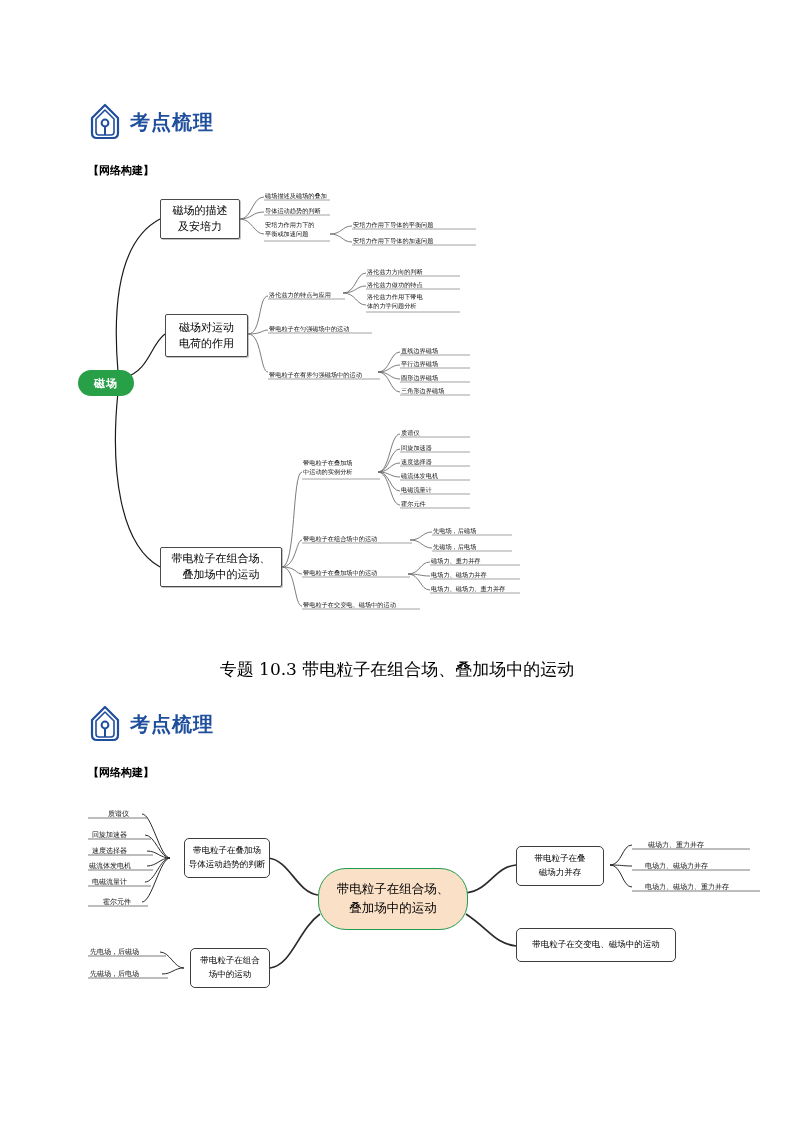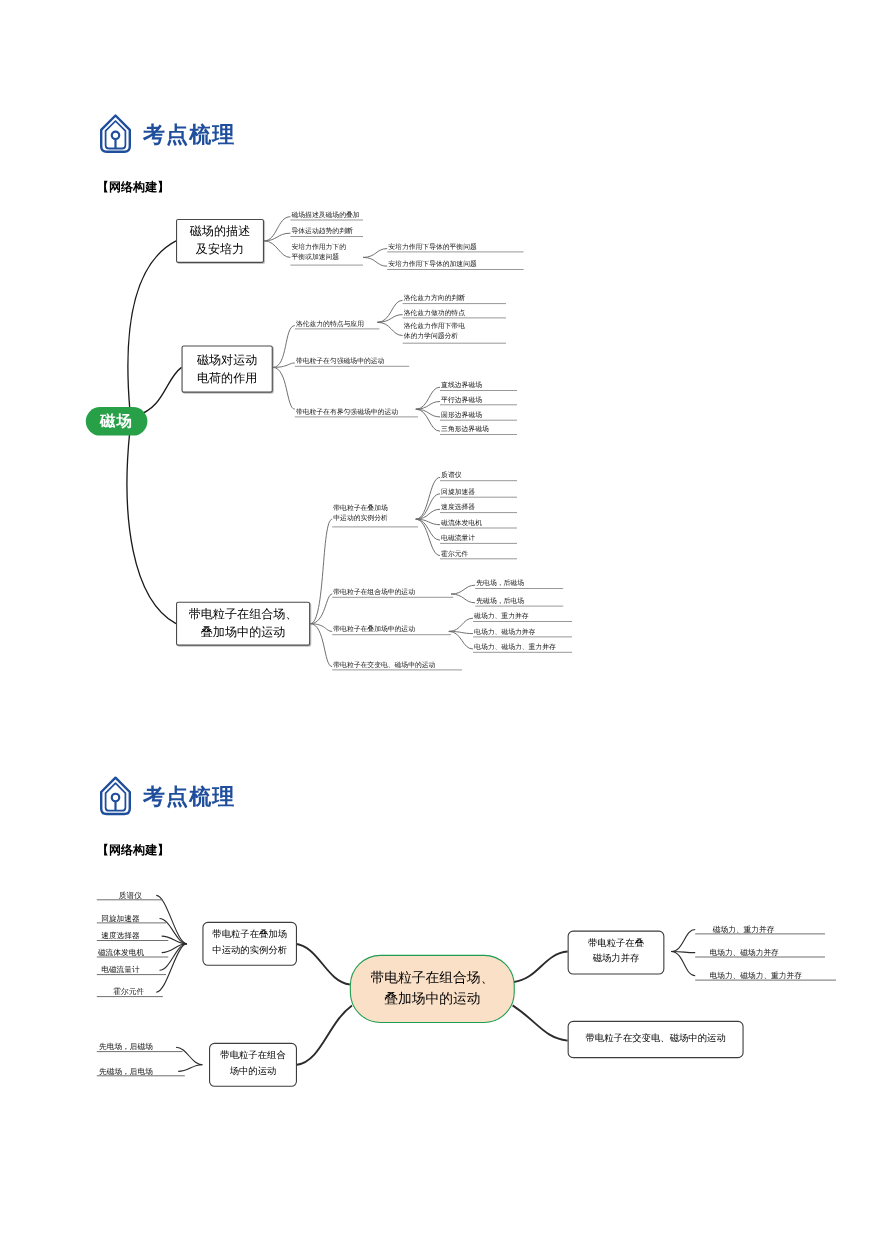--- a/index.html
+++ b/index.html
@@ -40,21 +40,21 @@
   
   .nbox{
     border:1px solid #4a4a4a;background:#fff;border-radius:2px;
     font-size:9.5px;line-height:1.45;color:#000;
     box-shadow:1px 1px 0 rgba(120,120,120,.45);
   }
   .nbox.big{font-size:11px;}
   
   .root1{
     background:#27a048;color:#fff;border-radius:22px;
-    font-size:14px;font-weight:bold;letter-spacing:1px;
+    font-size:11px;font-weight:bold;letter-spacing:1px;
   }
   
   .root2{
     background:#fbe0c8;border:1.6px solid #1f9d4e;border-radius:28px;
     font-size:12.5px;line-height:1.5;color:#000;
   }
   .nbox2{
     border:1.4px solid #3d3d3d;background:#fff;border-radius:5px;
     font-size:8.5px;line-height:1.6;color:#000;
   }
@@ -226,20 +226,21 @@
     <div class="leaf" style="left:401px;top:498px;width:70px;height:10px;">霍尔元件</div>
 
     <div class="leaf" style="left:433px;top:525px;width:80px;height:10px;">先电场，后磁场</div>
     <div class="leaf" style="left:433px;top:541px;width:80px;height:10px;">先磁场，后电场</div>
 
     <div class="leaf" style="left:431px;top:555px;width:90px;height:10px;">磁场力、重力并存</div>
     <div class="leaf" style="left:431px;top:569px;width:90px;height:10px;">电场力、磁场力并存</div>
     <div class="leaf" style="left:431px;top:583px;width:90px;height:10px;">电场力、磁场力、重力并存</div>
   </div>
 
+  <div class="doctitle" style="top:658px;">专题 10.3 带电粒子在组合场、叠加场中的运动</div>
 
   <div class="hdr" style="left:88px;top:705px;">
     <svg class="nib" viewBox="0 0 34 38">
       <path d="M17 2 L30 15 L30 30 Q30 35 25 35 L9 35 Q4 35 4 30 L4 15 Z" fill="none" stroke="#1f4e9c" stroke-width="2.2" stroke-linejoin="round"></path>
       <path d="M17 7 L26 16 L26 29 Q26 32 23 32 L11 32 Q8 32 8 29 L8 16 Z" fill="none" stroke="#1f4e9c" stroke-width="1.6" stroke-linejoin="round"></path>
       <circle cx="17" cy="20" r="3.4" fill="none" stroke="#1f4e9c" stroke-width="2"></circle>
       <path d="M17 23.4 L17 32" stroke="#1f4e9c" stroke-width="2"></path>
     </svg>
     <div class="htxt">考点梳理</div>
   </div>
@@ -283,21 +284,21 @@
         <line x1="632" y1="69" x2="750" y2="69"></line>
         <line x1="632" y1="90" x2="750" y2="90"></line>
         <line x1="632" y1="111" x2="760" y2="111"></line>
       </g>
     </svg>
 
     <div class="node root2" style="left:318px;top:88px;width:150px;height:62px;">带电粒子在组合场、
 叠加场中的运动</div>
 
     <div class="node nbox2" style="left:184px;top:58px;width:86px;height:40px;">带电粒子在叠加场
-中运动的实例分析</div>
+导体运动趋势的判断</div>
     <div class="node nbox2" style="left:190px;top:168px;width:80px;height:40px;">带电粒子在组合
 场中的运动</div>
 
     <div class="node nbox2" style="left:516px;top:66px;width:88px;height:40px;">带电粒子在叠
 磁场力并存</div>
     <div class="node nbox2 wide" style="left:516px;top:148px;width:160px;height:34px;">带电粒子在交变电、磁场中的运动</div>
 
     <div class="leaf2" style="left:108px;top:29px;">质谱仪</div>
     <div class="leaf2" style="left:92px;top:50px;">回旋加速器</div>
     <div class="leaf2" style="left:92px;top:66px;">速度选择器</div>

